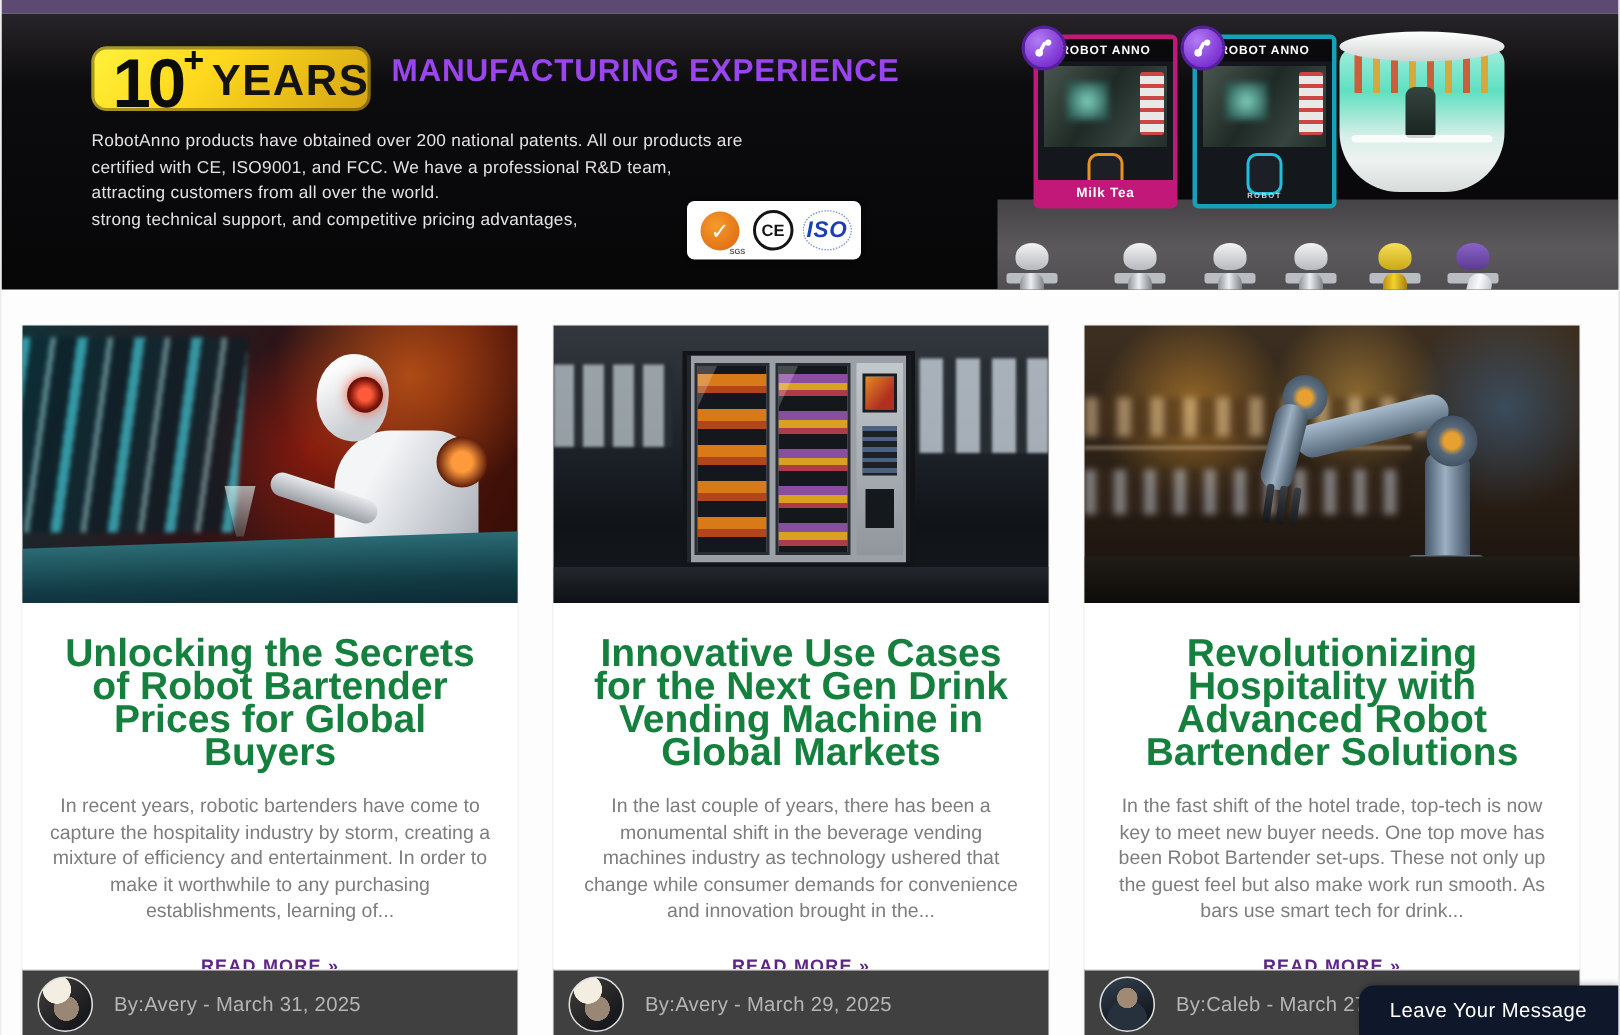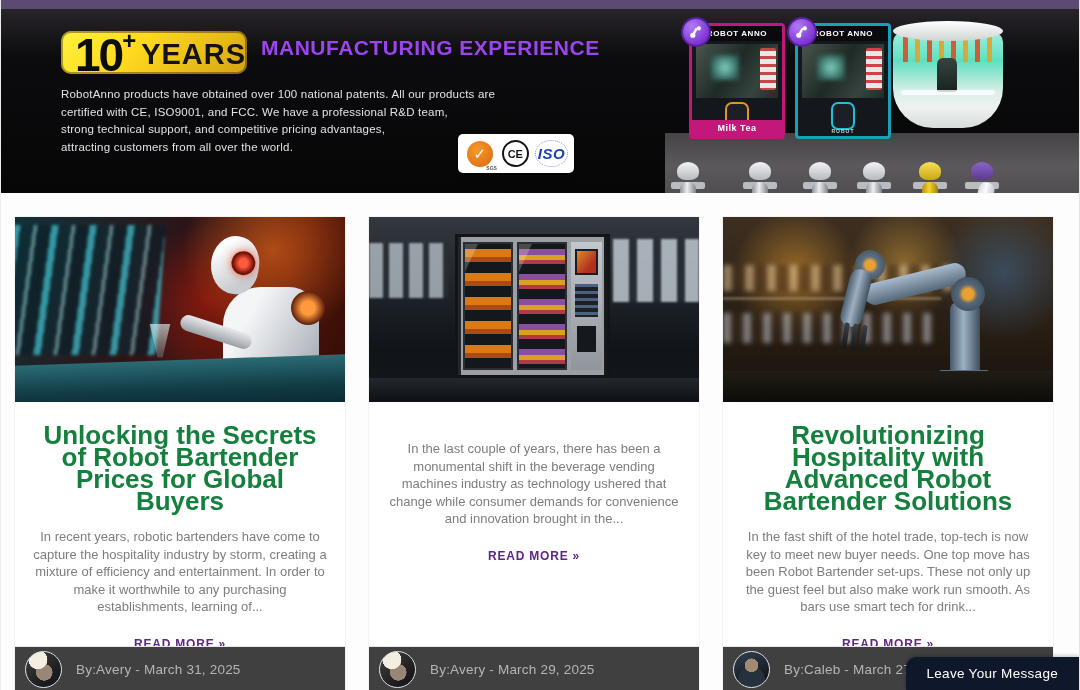--- a/index.html
+++ b/index.html
@@ -210,24 +210,24 @@
         <div class="badge">
           <span class="badge-num">10</span>
             <span class="badge-plus">+</span>
           <span class="badge-years">YEARS</span>
         </div>
         <div class="headings">
           <div class="h-line2 h-purple">MANUFACTURING EXPERIENCE</div>
         </div>
       </div>
       <div class="banner-desc">
-        <div>RobotAnno products have obtained over 100 national patents. All our products are</div>
+        <div>RobotAnno products have obtained over 200 national patents. All our products are</div>
         <div>certified with CE, ISO9001, and FCC. We have a professional R&amp;D team,</div>
+        <div>attracting customers from all over the world.</div>
         <div>strong technical support, and competitive pricing advantages,</div>
-        <div>attracting customers from all over the world.</div>
       </div>
     </div>
 
     <div class="cert-box">
       <span class="cert-sgs">
           <span>✓</span>
           <span class="sgs-label">SGS</span>
         </span>
       <span class="cert-ce">CE</span>
       <span class="cert-iso">ISO</span>
@@ -347,20 +347,21 @@
           <div class="s2-door s2-door2"></div>
           <div class="s2-panel">
             <div class="s2-screen"></div>
             <div class="s2-keypad"></div>
             <div class="s2-slot"></div>
           </div>
         </div>
         <div class="s2-floor"></div>
       </div>
       <div class="card-body">
+        <h3 class="card-title">Innovative Use Cases for the Next Gen Drink Vending Machine in Global Markets</h3>
         <p class="card-excerpt">In the last couple of years, there has been a monumental shift in the beverage vending machines industry as technology ushered that change while consumer demands for convenience and innovation brought in the...</p>
         <span class="read-more">READ MORE »</span>
       </div>
       <div class="card-footer">
         <span class="avatar avatar-woman"></span>
         <span class="byline">By:Avery - March 29, 2025</span>
       </div>
     </article>
 
     <article class="card">

